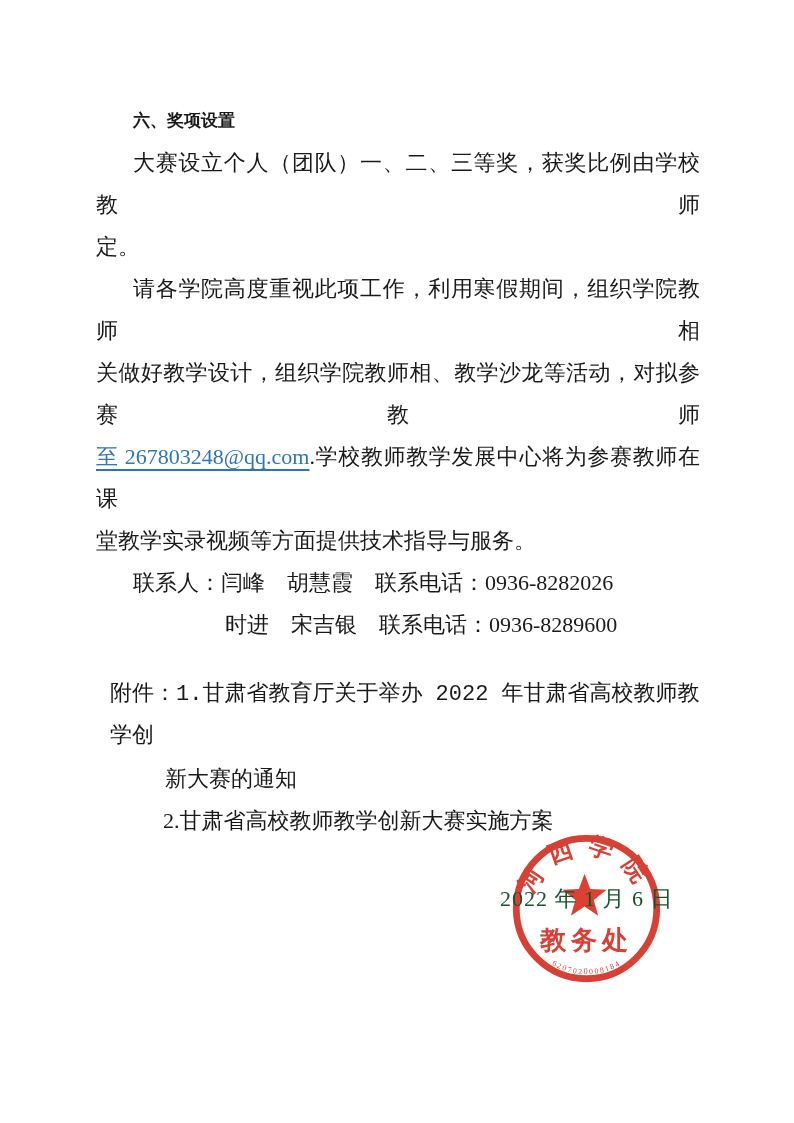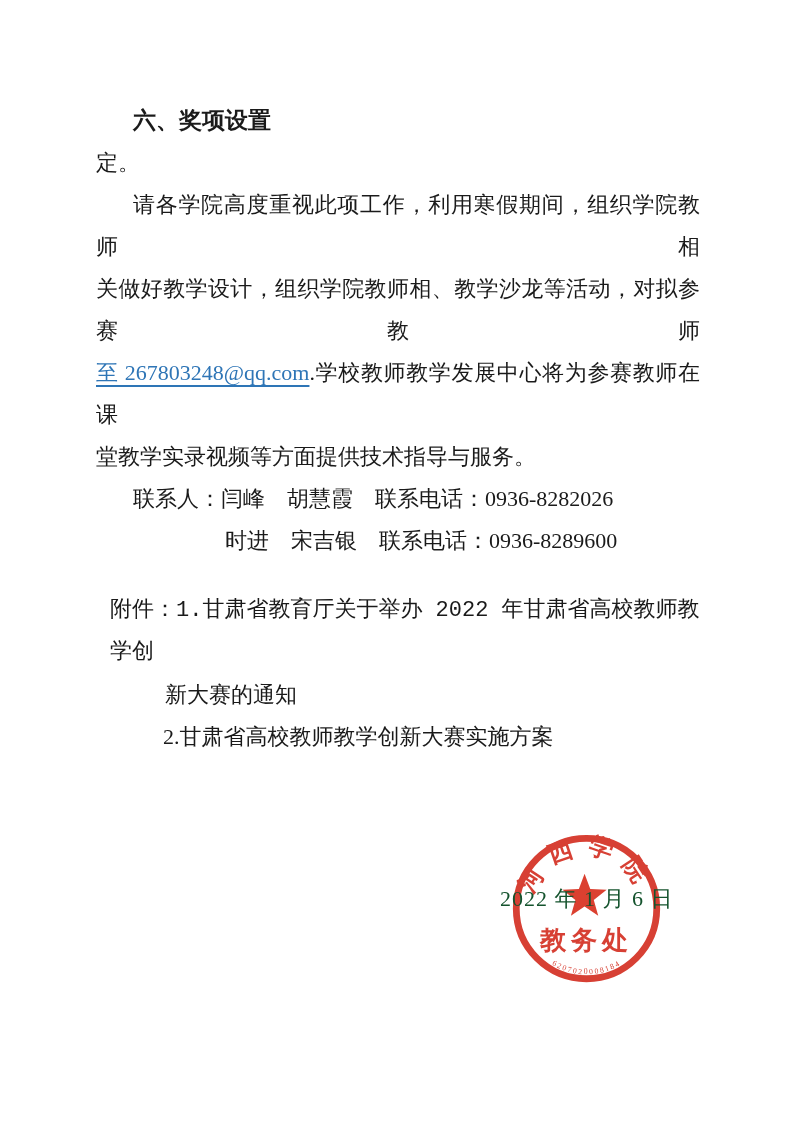--- a/index.html
+++ b/index.html
@@ -12,21 +12,21 @@
     color: #1a1a1a;
   }
   .content {
     position: absolute;
     left: 96px; top: 100px;
     width: 604px;
     font-size: 22px;
     line-height: 42px;
   }
   .line { white-space: pre-wrap; }
-  .h { font-weight: bold; font-size: 23px; text-indent: 37px; }
+  .h { font-weight: bold; font-size: 17px; text-indent: 37px; }
   .j { text-align: justify; text-align-last: justify; text-justify: inter-character; }
   .ind { text-indent: 37px; }
   .c1 { padding-left: 37px; }
   .c2 { padding-left: 129px; }
   .att { margin-top: 28px; }
   .att .l1 { padding-left: 14px; font-family: Liberation Mono, monospace; }
   .att .l2 { padding-left: 69px; }
   .att .l3 { padding-left: 67px; }
   .link {
     color: #2e75b6;
@@ -48,20 +48,21 @@
     width: 155px; height: 155px;
     z-index: 2;
     opacity: 0.92;
   }
 </style>
 </head>
 <body>
 
 <div class="content">
   <div class="line h">六、奖项设置</div>
+  <div class="line j ind">大赛设立个人（团队）一、二、三等奖，获奖比例由学校教师</div>
   <div class="line">定。</div>
 
   <div class="line j ind">请各学院高度重视此项工作，利用寒假期间，组织学院教师相</div>
   <div class="line j">关做好教学设计，组织学院教师相、教学沙龙等活动，对拟参赛教师</div>
   <div class="line j"><span class="link">至 267803248@qq.com</span><span>.学校教师教学发展中心将为参赛教师在课</span></div>
   <div class="line">堂教学实录视频等方面提供技术指导与服务。</div>
 
   <div class="line c1">联系人：闫峰　胡慧霞　联系电话：0936-8282026</div>
   <div class="line c2">时进　宋吉银　联系电话：0936-8289600</div>
 

